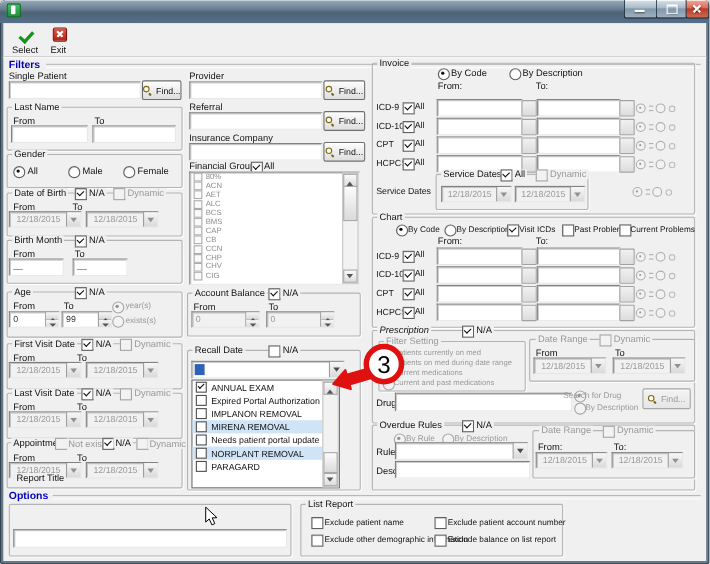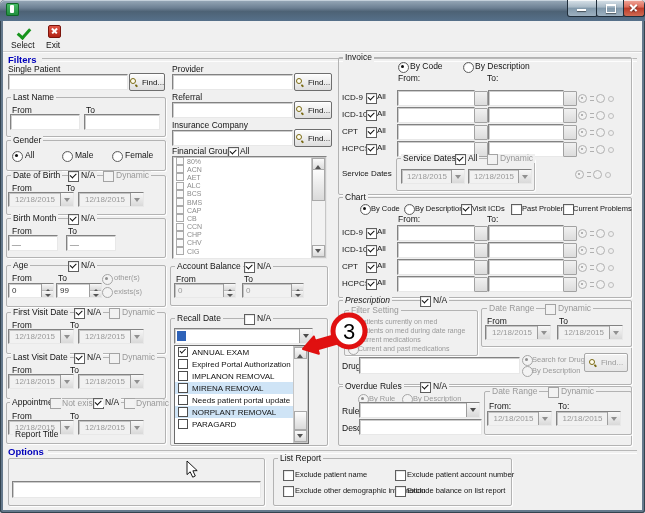--- a/index.html
+++ b/index.html
@@ -186,21 +186,21 @@
   <div class="txt" style="left:8px;top:235px;width:42px;height:12px;">__</div>
   <div class="txt" style="left:66px;top:235px;width:42px;height:12px;">__</div>
 
   <div class="grp" style="left:6px;top:265px;width:158px;height:40px;"></div>
   <span class="cap" style="left:11px;top:261px;">Age</span>
   <i class="cb on" style="left:68px;top:261px;"></i>
   <span class="cap" style="left:79px;top:261px;">N/A</span>
   <span class="t" style="left:12px;top:273px;">From</span>
   <span class="t" style="left:58px;top:273px;">To</span>
   <i class="rb dis on" style="left:102px;top:274px;"></i>
-  <span class="t g s75" style="left:114px;top:273px;">other(s)</span>
+  <span class="t g s75" style="left:114px;top:273px;">year(s)</span>
   <div class="spin" style="left:8px;top:283px;width:44px;height:13px;">
       <span class="cv">0</span>
       <span class="sbtns">
         <i class="up"></i>
         <i class="dn"></i>
       </span>
     </div>
   <div class="spin" style="left:56px;top:283px;width:44px;height:13px;">
       <span class="cv">99</span>
       <span class="sbtns">
@@ -594,21 +594,21 @@
       <span class="cbn"></span>
     </div>
   <div class="combo dis" style="left:557px;top:325px;width:64px;height:13px;">
       <span class="cv">12/18/2015</span>
       <span class="cbn"></span>
     </div>
 
   <span class="t" style="left:342px;top:361px;">Drug</span>
   <div class="txt" style="left:359px;top:357px;width:153px;height:13px;"></div>
   <i class="rb dis on" style="left:522px;top:355px;"></i>
-  <span class="t g s75" style="left:532px;top:355px;">Search for Drug</span>
+  <span class="t g s75" style="left:512px;top:355px;">Search for Drug</span>
   <i class="rb dis" style="left:522px;top:366px;"></i>
   <span class="t g s75" style="left:532px;top:366px;">By Description</span>
   <div class="findbtn dis" style="left:584px;top:353px;width:42px;height:17px;">
       <i class="mag"></i>
       <span>Find...</span>
     </div>
 
   <div class="grp" style="left:338px;top:386px;width:292px;height:58px;"></div>
   <span class="cap" style="left:343px;top:382px;">Overdue Rules</span>
   <i class="cb on" style="left:420px;top:382px;"></i>

